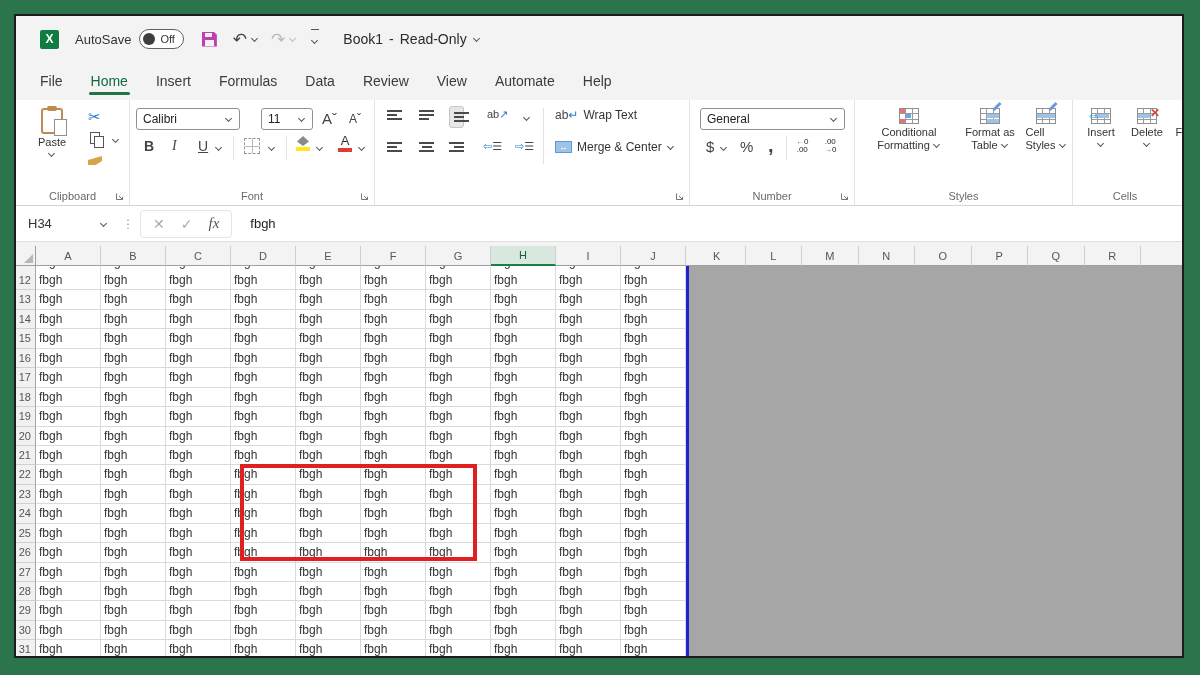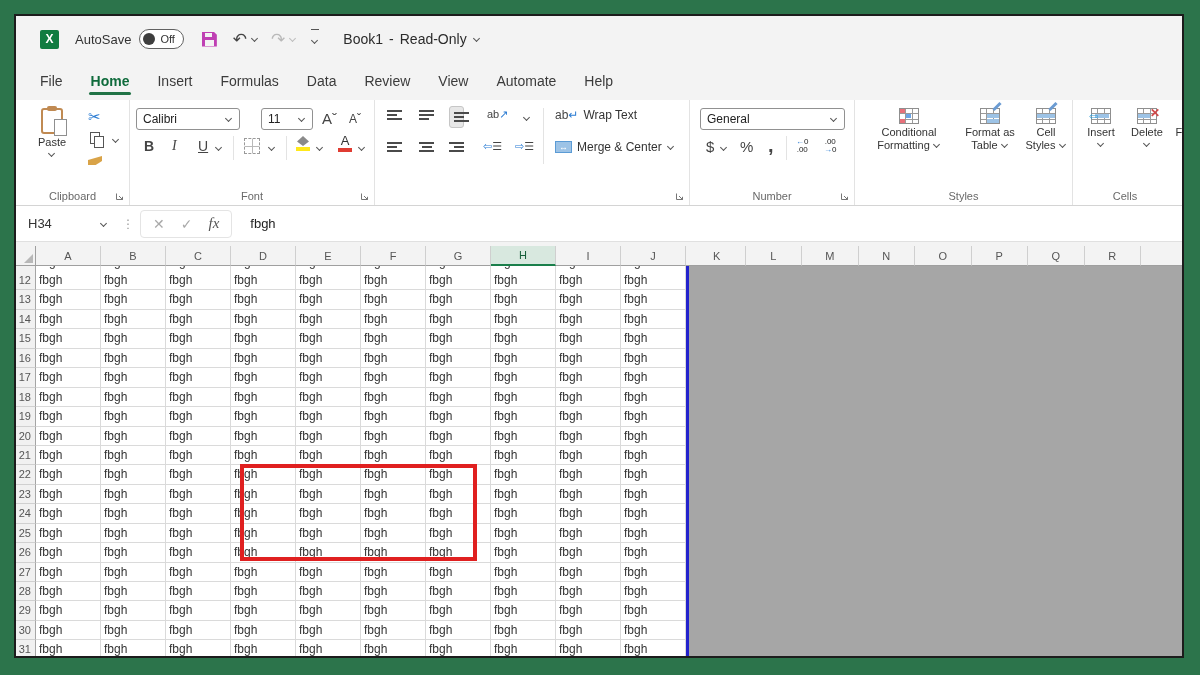--- a/index.html
+++ b/index.html
@@ -39,21 +39,21 @@
   .lens { width:9px; height:9px; border:1.4px solid #777; border-radius:50%; position:relative; }
   .lens::after { content:""; position:absolute; left:8px; top:8px; width:5px; height:1.5px;
     background:#777; transform:rotate(45deg); transform-origin:0 0; }
   .search-text { font-size:13px; color:#616161; }
 
   
   .tabsrow { position:absolute; left:0; top:46px; width:100%; height:38px;
     background:#f3f3f3; display:flex; align-items:center; }
   .rtab { font-size:14px; color:#3b3b3b; padding:8px 14px; position:relative; white-space:nowrap; }
   .rtab:first-child { margin-left:10px; }
-  .rtab.active { color:#0f6b3c; font-weight:bold; }
+  .rtab.active { color:#0f6b3c; font-weight:normal; }
   .rtab.active::after { content:""; position:absolute; left:12px; right:12px; bottom:2px;
     height:3px; background:#217346; border-radius:2px; }
 
   
   .ribbon { position:absolute; left:0; top:84px; width:100%; height:106px;
     background:#fff; border-bottom:1px solid #d4d4d4; }
   .rgroup { position:absolute; top:0; height:100%; border-right:1px solid #e3e3e3; }
   .rgroup-label { position:absolute; bottom:3px; left:0; right:0; text-align:center;
     font-size:11px; color:#696969; }
   .launcher { position:absolute; bottom:4px; right:5px; }
@@ -301,21 +301,21 @@
           <div style="position:absolute;right:-3px;top:-4px;width:10px;height:3px;background:#6b9bd2;transform:rotate(-45deg)"></div>
         </div>
         <span style="text-align:center;line-height:13px"><span>Format as</span><br>
         <span>Table</span> <span class="chv"></span></span>
       </div>
       <div class="bigbtn ov" style="left:168px;top:8px;width:46px">
         <div class="ggrid">
           <div style="position:absolute;left:0;top:5px;width:18px;height:4px;background:#9dc3e6"></div>
           <div style="position:absolute;right:-3px;top:-4px;width:10px;height:3px;background:#6b9bd2;transform:rotate(-45deg)"></div>
         </div>
-        <span style="text-align:center;line-height:13px"><span>Cell</span><br>
+        <span style="text-align:left;line-height:13px"><span>Cell</span><br>
         <span>Styles</span> <span class="chv"></span></span>
       </div>
       <div class="rgroup-label">Styles</div>
     </div>
 
     <div class="rgroup" style="left:1057px;width:170px;border-right:none">
       <div class="bigbtn ov" style="left:6px;top:8px;width:44px">
         <div class="ggrid">
           <div style="position:absolute;left:3px;top:5px;width:14px;height:4px;background:#9dc3e6"></div>
           <div style="position:absolute;left:-3px;top:3px;color:#2e9bd6;font-size:11px;line-height:8px">⇦</div>

